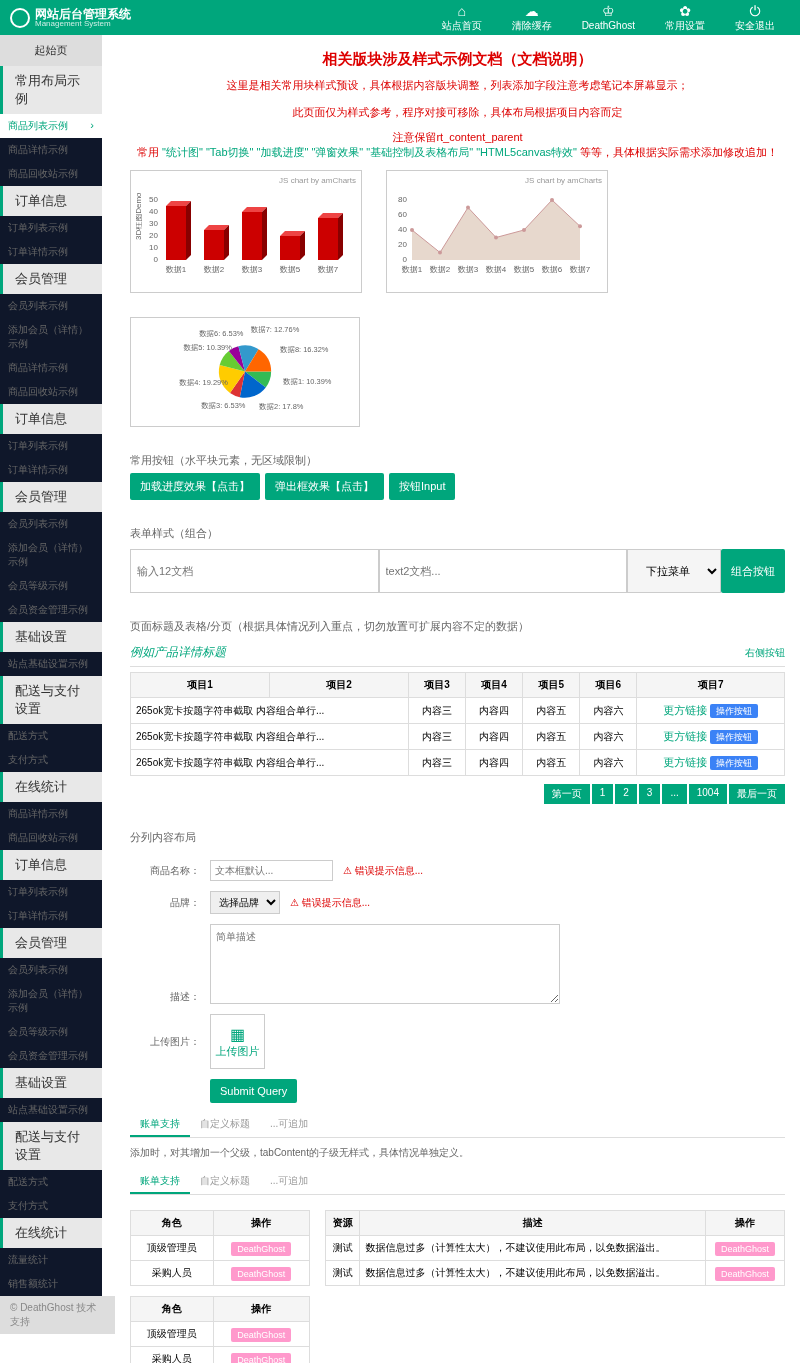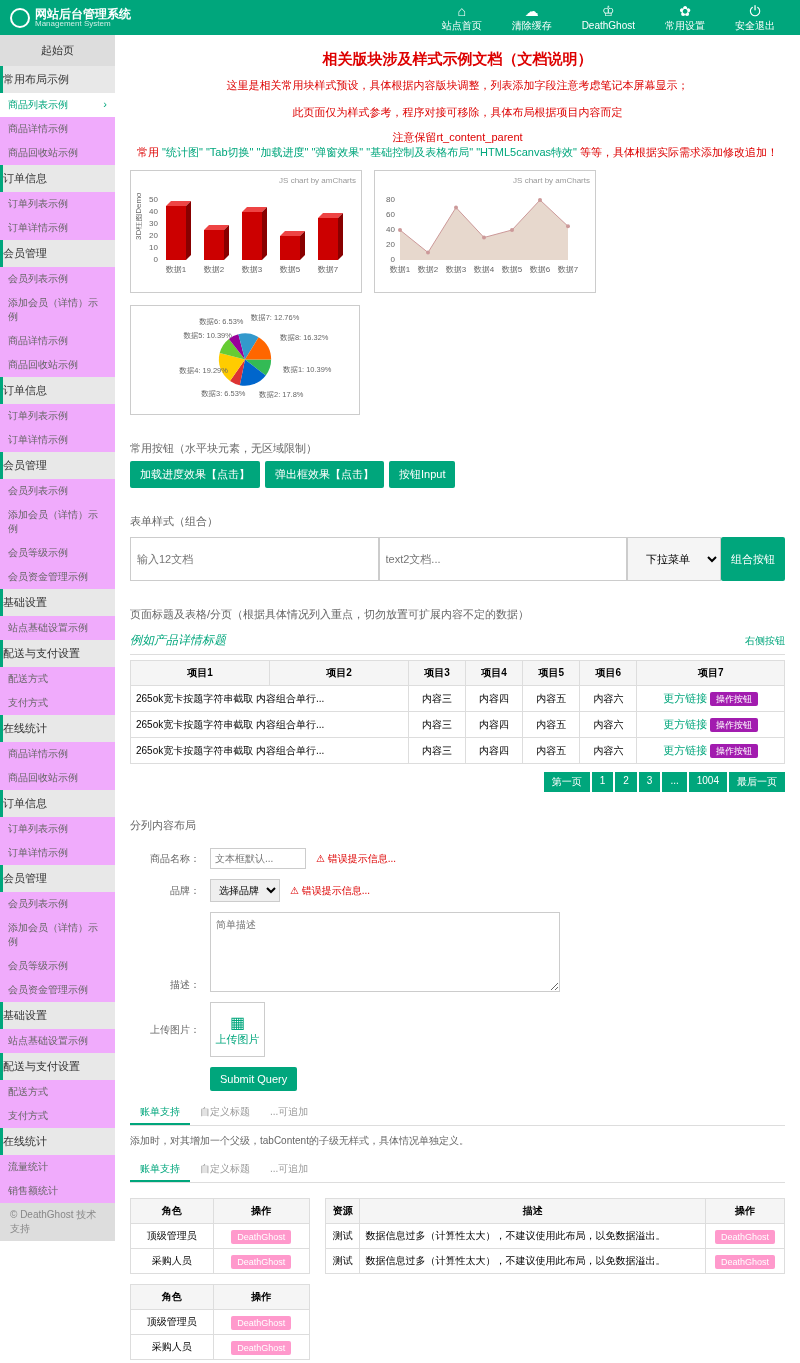--- a/index.html
+++ b/index.html
@@ -7,49 +7,49 @@
 .header{background:#00a67c;height:35px;display:flex;align-items:center;color:#fff;padding:16px 10px}
 .logo{display:flex;align-items:center;gap:5px}
 .logo-icon{width:20px;height:20px;border:2px solid #fff;border-radius:50%;position:relative}
 .logo-text{display:flex;flex-direction:column;line-height:1}
 .logo-title{font-size:12px;font-weight:bold}
 .logo-sub{font-size:8px;opacity:.8}
 .header-nav{margin-left:auto;display:flex}
 .header-nav-item{padding:3px 15px;text-align:center;cursor:pointer;font-size:10px;line-height:1.2}
 .header-nav-icon{font-size:14px;display:block}
 .main{display:flex}
-.sidebar{width:115px;background:#f0abfc;min-height:1070px}
+.sidebar{width:102px;background:#0f172a;min-height:1070px}
 .sidebar-top{background:#ddd;text-align:center;padding:8px;font-size:11px;color:#333}
-.sidebar-group{border-left:3px solid #00a67c;padding:6px 0;font-size:11px;color:#333;background:#e8e8e8}
+.sidebar-group{border-left:3px solid #00a67c;padding:6px 12px;font-size:13px;color:#333;background:#e8e8e8}
 .sidebar-item{padding:5px 8px;font-size:10px;color:#666;cursor:pointer;display:flex;justify-content:space-between}
 .sidebar-item.active{background:#fff;color:#00a67c}
 .content{flex:1;padding:15px;position:relative}
 .title-red{color:#d00;text-align:center;font-size:15px;font-weight:bold;margin-bottom:8px}
 .desc-red{color:#d00;text-align:center;font-size:11px;line-height:1.5;margin-bottom:10px}
 .desc-keep{color:#d00;text-align:center;font-size:11px}
 .desc-use{text-align:center;font-size:11px;color:#d00}
 .desc-use .gr{color:#00a67c}
-.charts{display:flex;gap:12px;margin:10px 0;flex-wrap:wrap}
+.charts{display:flex;gap:24px;margin:10px 0;flex-wrap:wrap}
 .chart-box{border:1px solid #ccc;padding:5px;background:#fff}
 .chart1{width:220px;height:100px}
 .chart2{width:210px;height:100px}
 .section-label{color:#666;font-size:11px;margin:26px 0 5px}
 .btn-green{background:#00a67c;color:#fff;padding:6px 10px;border:none;cursor:pointer;font-size:11px;border-radius:2px}
 .btn-row{display:flex;gap:5px}
 .form-row{display:flex;gap:0;margin-top:8px}
 .form-input{border:1px solid #ccc;padding:6px;font-size:11px;flex:1}
 .form-select{border:1px solid #ccc;padding:14px;font-size:11px;background:#f5f5f5}
 .detail-header{display:flex;justify-content:space-between;align-items:center;border-bottom:1px solid #ddd;padding-bottom:5px;margin-top:10px}
 .detail-title{color:#00a67c;font-size:12px;font-style:italic}
 .op-btn{color:#00a67c;font-size:10px;cursor:pointer}
 table{width:100%;border-collapse:collapse;margin-top:5px}
 th,td{border:1px solid #ddd;padding:5px;font-size:10px;text-align:center}
 th{background:#f5f5f5}
 .link-green{color:#00a67c;cursor:pointer}
-.badge-pink{background:#a21caf;color:#fff;padding:2px 6px;font-size:9px;border-radius:2px;cursor:pointer}
+.badge-pink{background:#3b82f6;color:#fff;padding:2px 6px;font-size:9px;border-radius:2px;cursor:pointer}
 .badge-pink2{background:#ff99cc;color:#fff;padding:2px 6px;font-size:9px;border-radius:2px;cursor:pointer}
 .pagination{display:flex;gap:2px;justify-content:flex-end;margin-top:8px}
 .page-btn{background:#00a67c;color:#fff;padding:3px 8px;font-size:10px;cursor:pointer}
 .form-section{margin-top:15px}
 .form-line{display:flex;align-items:center;margin-bottom:10px;gap:10px}
 .form-label{width:70px;text-align:right;color:#666;font-size:10px}
 .form-ctl{border:1px solid #ccc;padding:4px;font-size:10px}
 .err-msg{color:#d00;font-size:10px}
 .textarea{border:1px solid #ccc;width:350px;height:80px;padding:5px;font-size:10px}
 .upload-box{border:1px solid #ccc;width:55px;height:55px;display:flex;flex-direction:column;align-items:center;justify-content:center;font-size:9px;color:#00a67c}
@@ -308,21 +308,21 @@
         <span class="page-btn">3</span>
         <span class="page-btn">...</span>
         <span class="page-btn">1004</span>
         <span class="page-btn">最后一页</span>
       </div>
 
     <div class="section-label">分列内容布局</div>
     <div class="form-section">
       <div class="form-line">
         <span class="form-label">商品名称：</span>
-        <input class="form-ctl" style="width: 96px;" placeholder="文本框默认...">
+        <input class="form-ctl" style="width: 123px;" placeholder="文本框默认...">
         <span class="err-msg">⚠ 错误提示信息...</span>
       </div>
       <div class="form-line">
         <span class="form-label">品牌：</span>
         <select class="form-ctl"><option>选择品牌</option></select>
         <span class="err-msg">⚠ 错误提示信息...</span>
       </div>
       <div class="form-line" style="align-items:flex-end">
         <span class="form-label">描述：</span>
         <textarea class="textarea" placeholder="简单描述" style=""></textarea>

